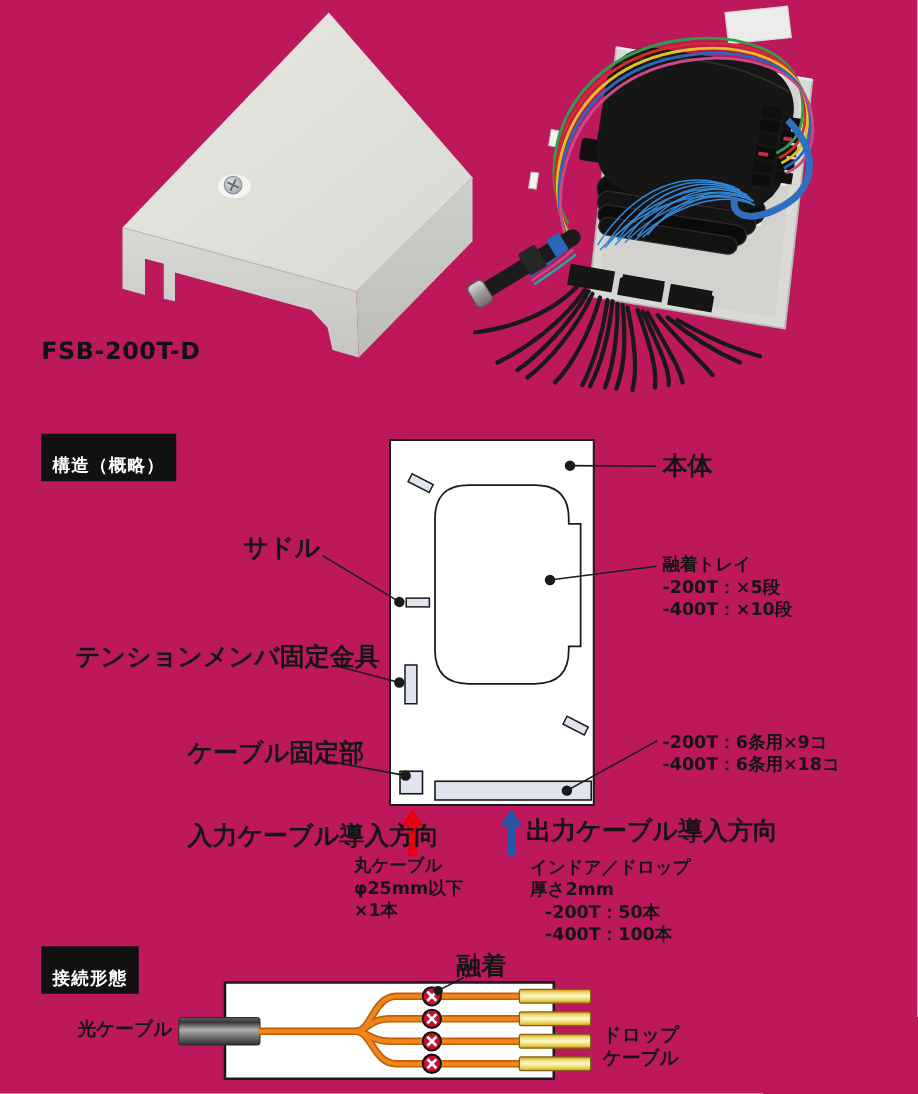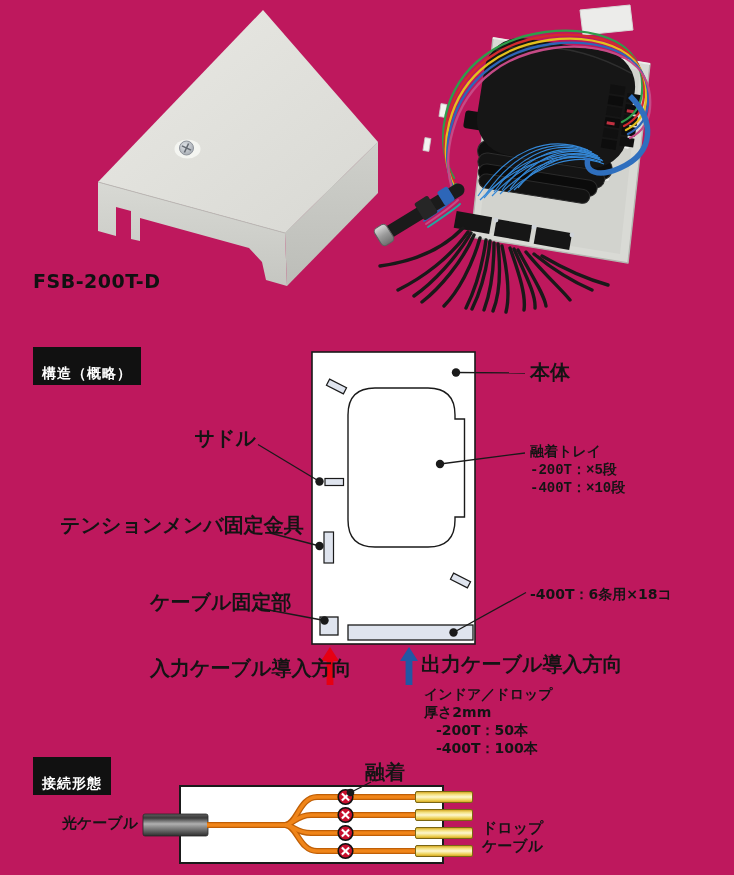--- a/index.html
+++ b/index.html
@@ -239,33 +239,39 @@
     <g transform="translate(79,0)">
       <polygon points="180,302 171,316 176.6,316 176.6,340 183.4,340 183.4,316 189,316" fill="#2257a4"></polygon>
     </g>
   </svg>
 
   <div class="lbl r" style="left:156px;top:430px;width:100px;">サドル</div>
   <div class="lbl r" style="left:60px;top:517px;width:208px;">テンションメンバ固定金具</div>
   <div class="lbl r" style="left:150px;top:594px;width:106px;">ケーブル固定部</div>
   <div class="lbl" style="left:530px;top:364px;">本体</div>
 
-  <div class="blk" style="left:530px;top:443px;font-family:Liberation Mono, monospace;">
+  <div class="blk" style="left:530px;top:443px;">
     <div>融着トレイ</div>
     <div>-200T：×5段</div>
     <div>-400T：×10段</div>
   </div>
 
   <div class="blk" style="left:530px;top:585px;">
+    <div>-200T：6条用×9コ</div>
     <div>-400T：6条用×18コ</div>
   </div>
 
   <div class="lbl r" style="left:150px;top:660px;width:168px;">入力ケーブル導入方向</div>
   <div class="lbl" style="left:421px;top:656px;">出力ケーブル導入方向</div>
 
+  <div class="blk" style="left:283px;top:684px;">
+    <div>丸ケーブル</div>
+    <div>φ25mm以下</div>
+    <div>×1本</div>
+  </div>
 
   <div class="blk" style="left:424px;top:685px;">
     <div>インドア／ドロップ</div>
     <div>厚さ2mm</div>
     <div class="ind">-200T：50本</div>
     <div class="ind">-400T：100本</div>
   </div>
 
   <div class="badge" style="left:33px;top:757px;">接続形態</div>
 

